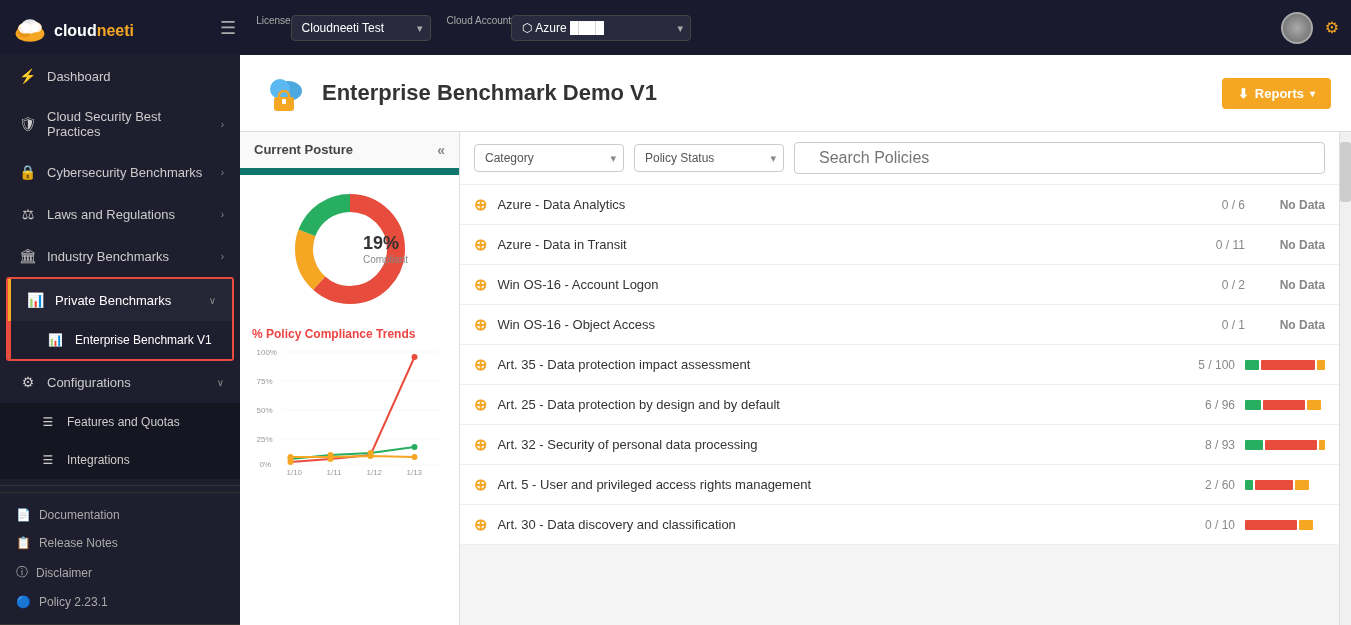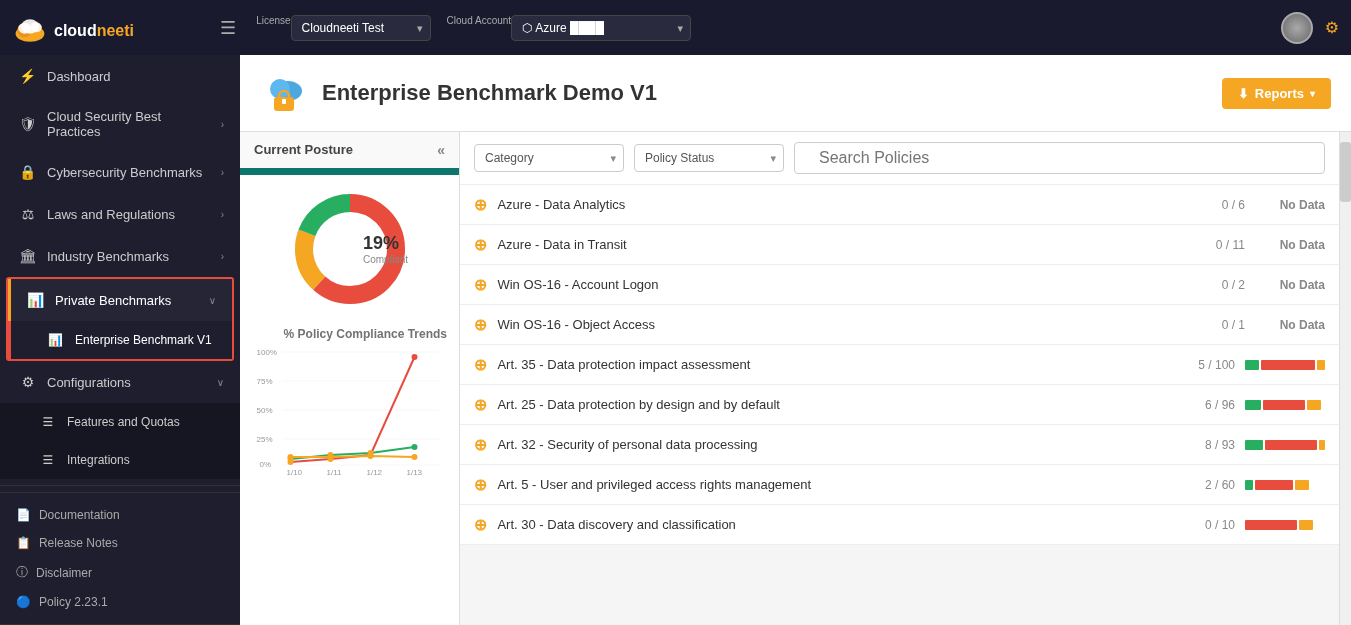--- a/index.html
+++ b/index.html
@@ -54,21 +54,21 @@
     
     .posture-panel { width: 220px; background: #fff; border-right: 1px solid #ddd; flex-shrink: 0; display: flex; flex-direction: column; overflow: hidden; }
     .posture-header { display: flex; justify-content: space-between; padding: 10px 14px; border-bottom: 7px solid #0f766e; font-weight: 600; font-size: 13px; color: #444; background: #f9f9f9; }
     .posture-collapse { color: #888; cursor: pointer; font-size: 14px; }
     .donut-wrapper { display: flex; justify-content: center; align-items: center; padding: 14px 0 8px 0; }
     .donut-container { position: relative; width: 120px; height: 120px; }
     .donut-label { position: absolute; top: 50%; left: 50%; transform: translate(-50%, -50%); text-align: left; margin-left: 36px; }
     .donut-percent { font-size: 18px; font-weight: 700; color: #333; }
     .donut-sub { font-size: 10px; color: #888; }
     .trend-section { padding: 10px 12px; flex: 1; overflow: hidden; }
-    .trend-title { font-size: 12px; font-weight: 600; text-align: right; color: #737373; margin-bottom: 6px; }
+    .trend-title { font-size: 12px; font-weight: 600; text-align: left; color: #ef4444; margin-bottom: 6px; }
     .trend-chart { width: 100%; height: 130px; }
 
     
     .policies-panel { flex: 1; overflow-y: auto; background: #f5f5f5; }
     .policies-panel::-webkit-scrollbar { width: 6px; }
     .policies-panel::-webkit-scrollbar-thumb { background: #ccc; border-radius: 3px; }
     .filter-bar { display: flex; align-items: center; gap: 10px; padding: 10px 14px; background: #fff; border-bottom: 1px solid #eee; flex-wrap: wrap; }
     .filter-select-wrapper { position: relative; }
     .filter-select { border: 1px solid #ccc; border-radius: 4px; padding: 6px 28px 6px 10px; font-size: 12px; color: #555; background: #fff; appearance: none; cursor: pointer; min-width: 150px; }
     .filter-select-wrapper::after { content: '▾'; position: absolute; right: 8px; top: 50%; transform: translateY(-50%); color: #888; pointer-events: none; font-size: 11px; }

